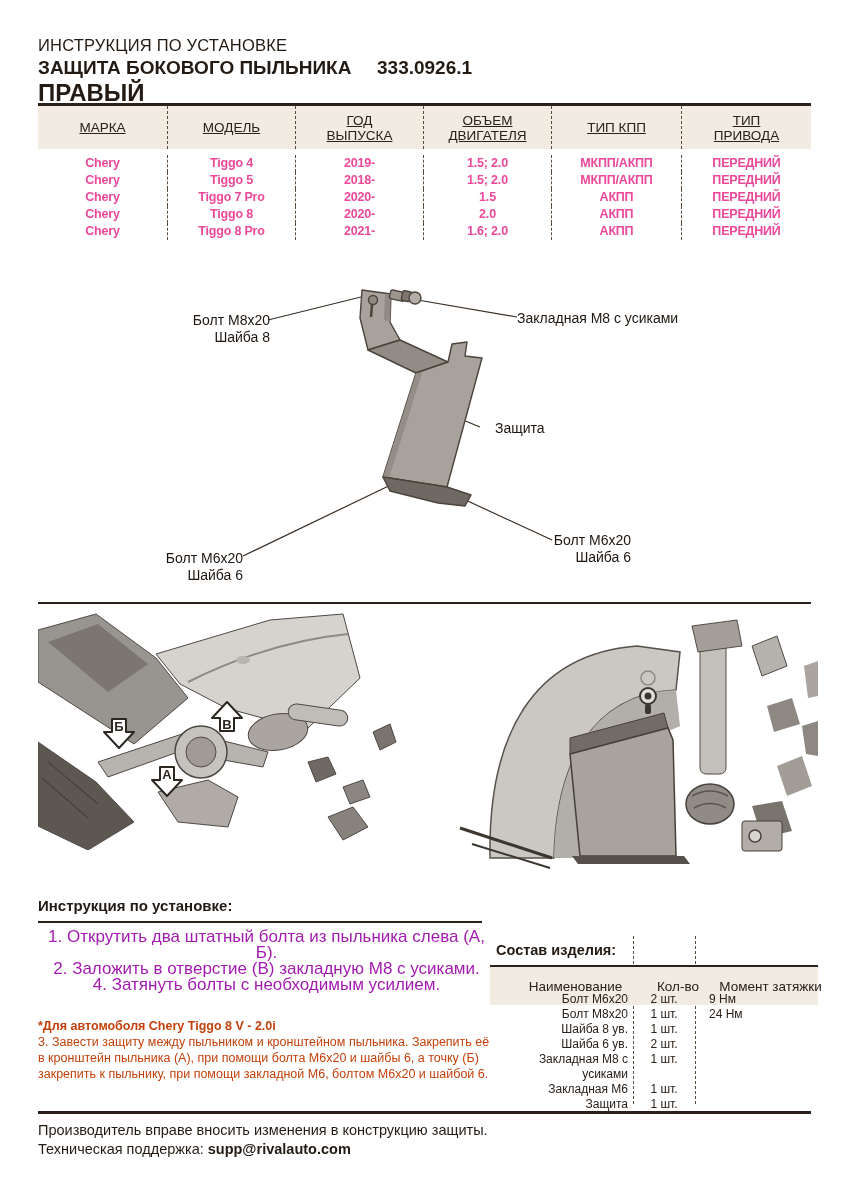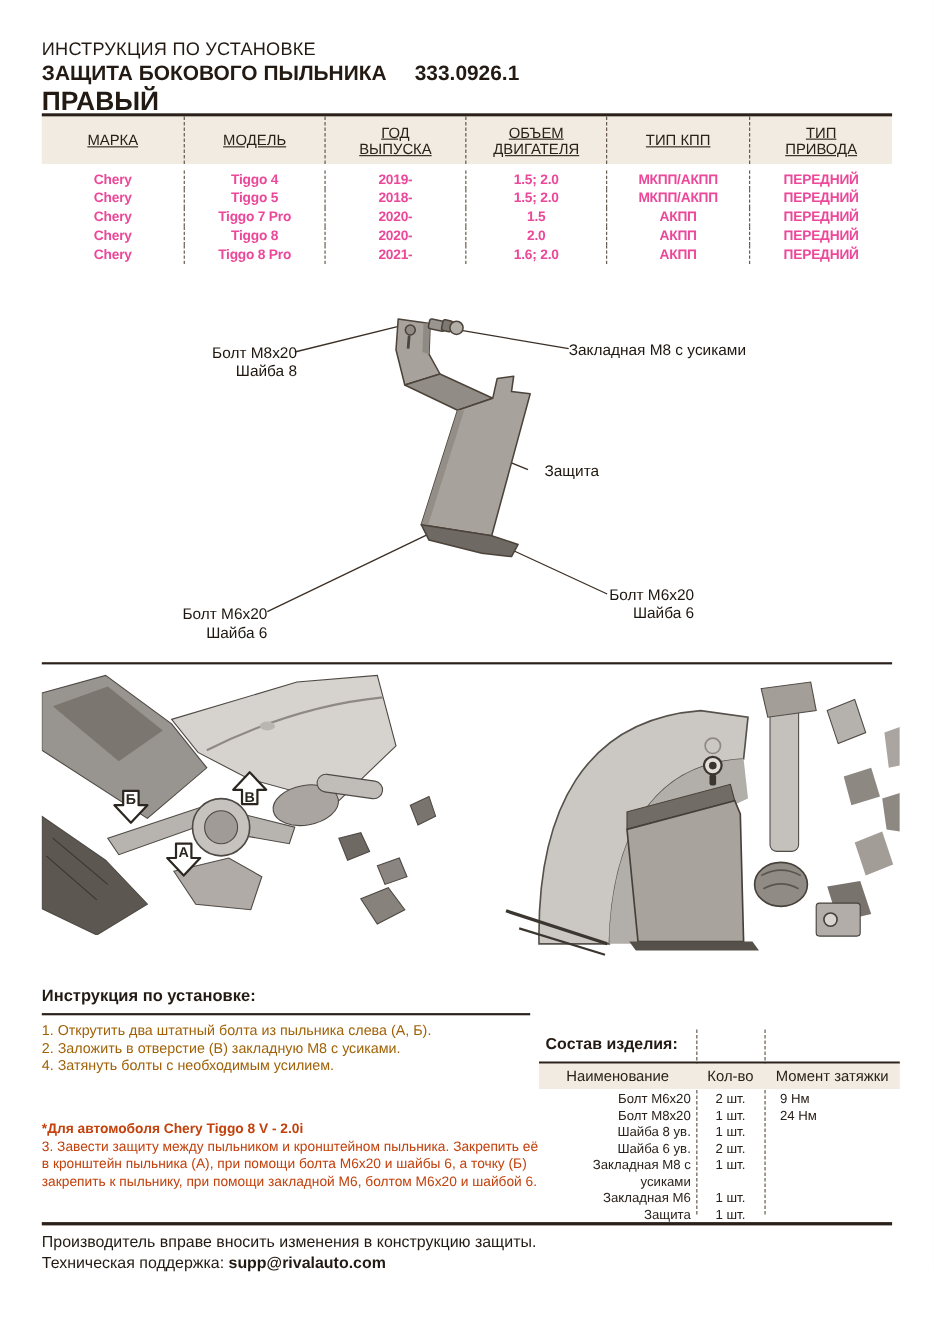--- a/index.html
+++ b/index.html
@@ -39,32 +39,32 @@
   
   .diagram-svg { left:38px; top:260px; }
   .dlabel { font-size:14px; line-height:17px; white-space:pre-line; color:#1e160f; }
   .dlabel.r { text-align:right; }
 
   .divider { left:38px; top:602px; width:773px; height:2px; background:#2b211a; }
 
   
   .inst-heading { left:38px; top:897px; font-size:15px; font-weight:700; }
   .inst-rule { left:38px; top:921px; width:444px; height:2px; background:#2b211a; }
-  .inst-steps { left:38px; top:929px; width:457px; font-size:13px; line-height:16px; color:#a16207; }
+  .inst-steps { left:38px; top:929px; width:457px; font-size:17px; line-height:16px; color:#a21caf;text-align:center; }
   .inst-note { left:38px; top:1018px; width:460px; font-size:12.5px; line-height:16px; color:#c2410c; }
   .note-title { font-weight:700; }
 
   
   .parts { left:490px; top:936px; width:328px; height:170px; }
   .parts .dash { position:absolute; top:0; height:168px; border-left:1px dashed #5a4c3e; }
   .parts .d1 { left:143px; } .parts .d2 { left:205px; }
   .parts-heading { position:absolute; left:6px; top:6px; font-size:14.5px; font-weight:700; }
   .parts-rule { position:absolute; left:0; top:29px; width:328px; height:2px; background:#2b211a; }
-  .parts-head { position:absolute; left:0; top:31px; width:328px; height:23px; background:#f1ebe2;
-    display:grid; grid-template-columns:143px 62px 123px; }
+  .parts-head { position:absolute; left:0; top:31px; width:328px; height:38px; background:#f1ebe2;
+    display:grid; grid-template-columns:143px 62px 123px;padding-left:14px; }
   .ph { display:flex; align-items:center; justify-content:center; font-size:13.5px; color:#2a211a; }
   .parts-body { position:absolute; left:0; top:56px; width:328px; display:grid;
     grid-template-columns:143px 62px 123px; font-size:12px; line-height:15px; color:#2a211a; }
   .pc-name { text-align:right; padding-right:5px; }
   .pc-qty { text-align:center; }
   .pc-tq { text-align:left; padding-left:14px; }
 
   
   .footer-rule { left:38px; top:1111px; width:773px; height:3px; background:#2b211a; }
   .footer-l1 { left:38px; top:1122px; font-size:14.5px; }

